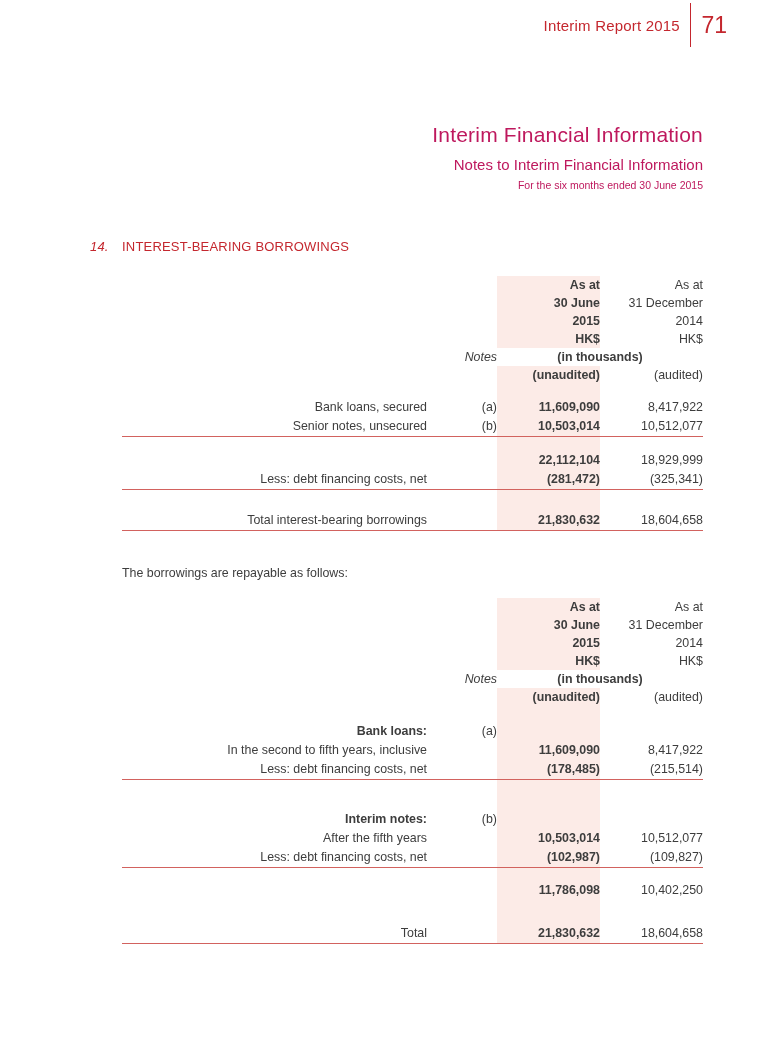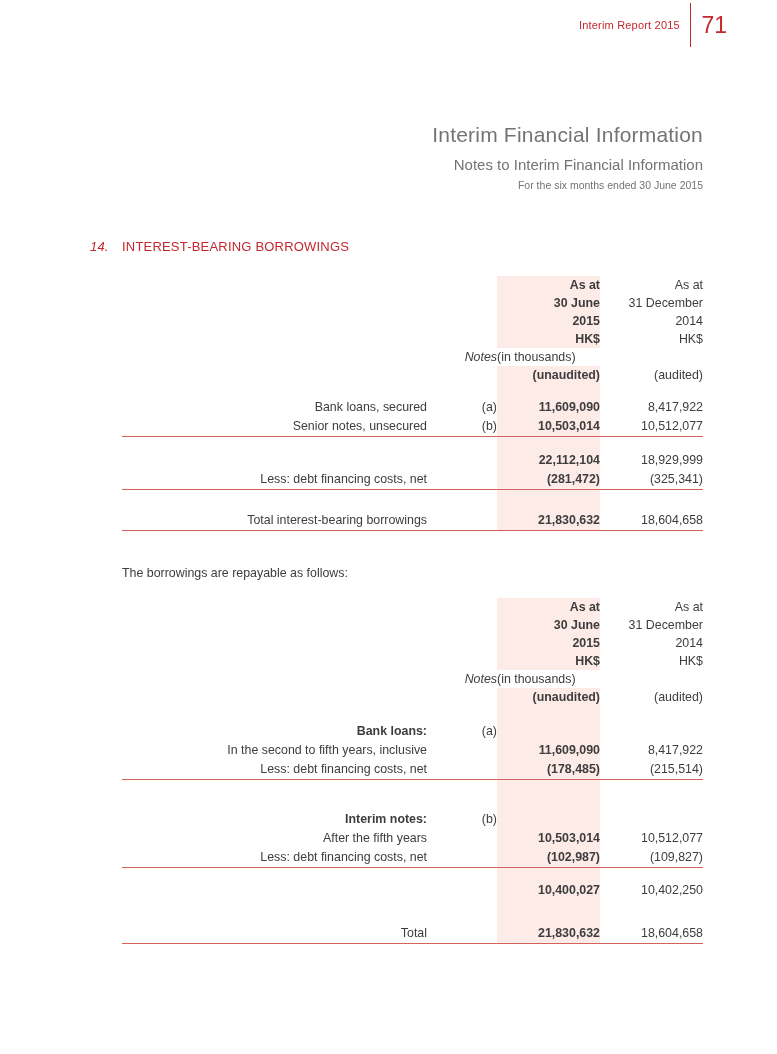--- a/index.html
+++ b/index.html
@@ -12,34 +12,34 @@
     position:relative;
     overflow:hidden;
   }
 
   
   .report-head {
     position:absolute; top:3px; right:50px;
     display:flex; align-items:center;
   }
   .report-head .rh-label {
-    font-size:11px; color:#c4272e; margin-right:10px; letter-spacing:.2px;
+    font-size:15px; color:#c4272e; margin-right:10px; letter-spacing:.2px;
     align-self:center;
   }
   .report-head .rh-divider {
     width:1.5px; height:44px; background:#c4272e;
   }
   .report-head .rh-page {
     font-size:23px; color:#c4272e; margin-left:10px; font-weight:normal;
   }
 
   
   .title-block {
     position:absolute; top:123px; right:74px;
-    text-align:right; color:#737373;
+    text-align:right; color:#be185d;
   }
   .title-block .tb-title   { font-size:21px; line-height:24px; letter-spacing:.2px; }
   .title-block .tb-subtitle{ font-size:15px; line-height:20px; margin-top:8px; }
   .title-block .tb-period  { font-size:10.5px; line-height:14px; margin-top:3px; }
 
   
   .section-heading {
     position:absolute; top:239px; left:90px;
     color:#c4272e; font-size:13px; letter-spacing:.2px;
   }
@@ -54,21 +54,21 @@
   table.fin.t2 { top:598px; }
 
   table.fin td {
     padding:0; font-size:12.4px; line-height:19px;
     vertical-align:bottom; white-space:nowrap;
   }
   td.lab   { text-align:right; }
   td.note  { text-align:right; padding-right:12px; }
   td.c2015 { text-align:right; padding-right:7px; background:#fcebe7; font-weight:bold; }
   td.c2014 { text-align:right; }
-  td.thousands { font-weight:normal; background:transparent; }
+  td.thousands { text-align:center; font-weight:bold; background:transparent; }
   .notes-label { font-style:italic; }
   .indent { padding-left:13px; }
   .lb { font-weight:bold; }
   tr.hrow td { line-height:18px; }
   tr.rule td { border-bottom:1px solid #d2625e; }
   tr.sp14 td { height:14px; }
   tr.sp16 td { height:16px; }
   tr.sp18 td { height:18px; }
   tr.sp20 td { height:20px; }
   tr.tall td { height:23px; }
@@ -297,21 +297,21 @@
     </tr>
     <tr class="sp14">
           <td class="lab"></td>
           <td class="note"></td>
           <td class="c2015"></td>
           <td class="c2014"></td>
         </tr>
     <tr>
       <td class="lab"></td>
       <td class="note"></td>
-      <td class="c2015">10,400,027</td>
+      <td class="c2015">11,786,098</td>
       <td class="c2014">10,402,250</td>
     </tr>
     <tr class="sp20">
           <td class="lab"></td>
           <td class="note"></td>
           <td class="c2015"></td>
           <td class="c2014"></td>
         </tr>
     <tr class="rule tall">
       <td class="lab">Total</td>

